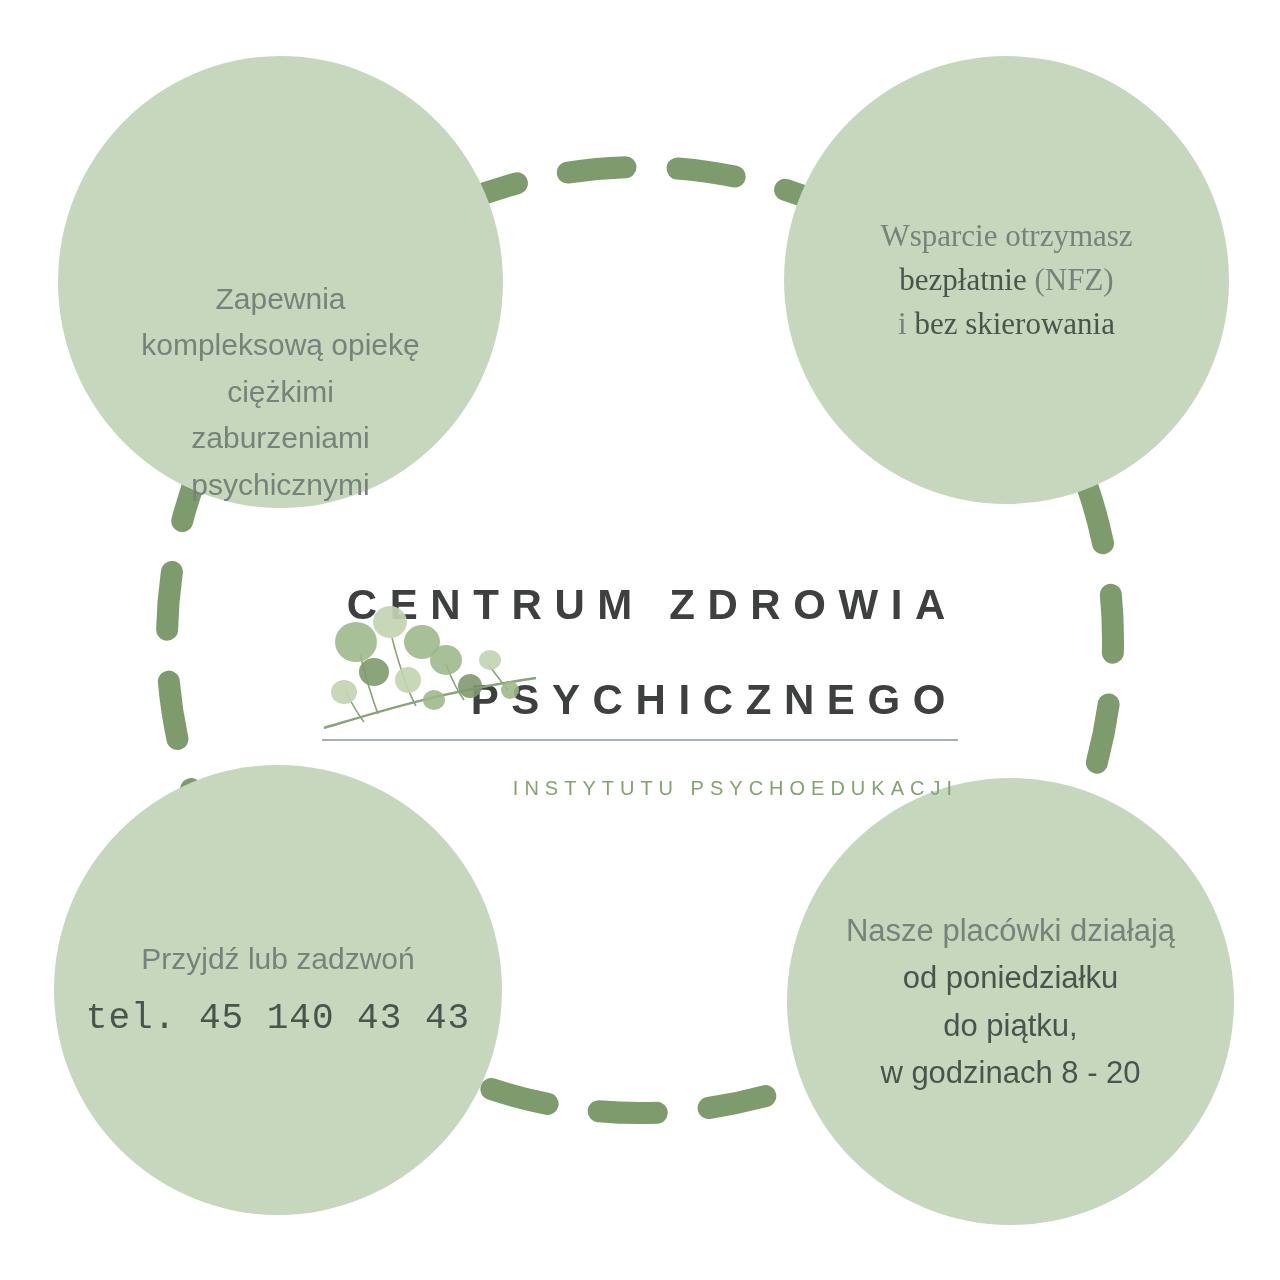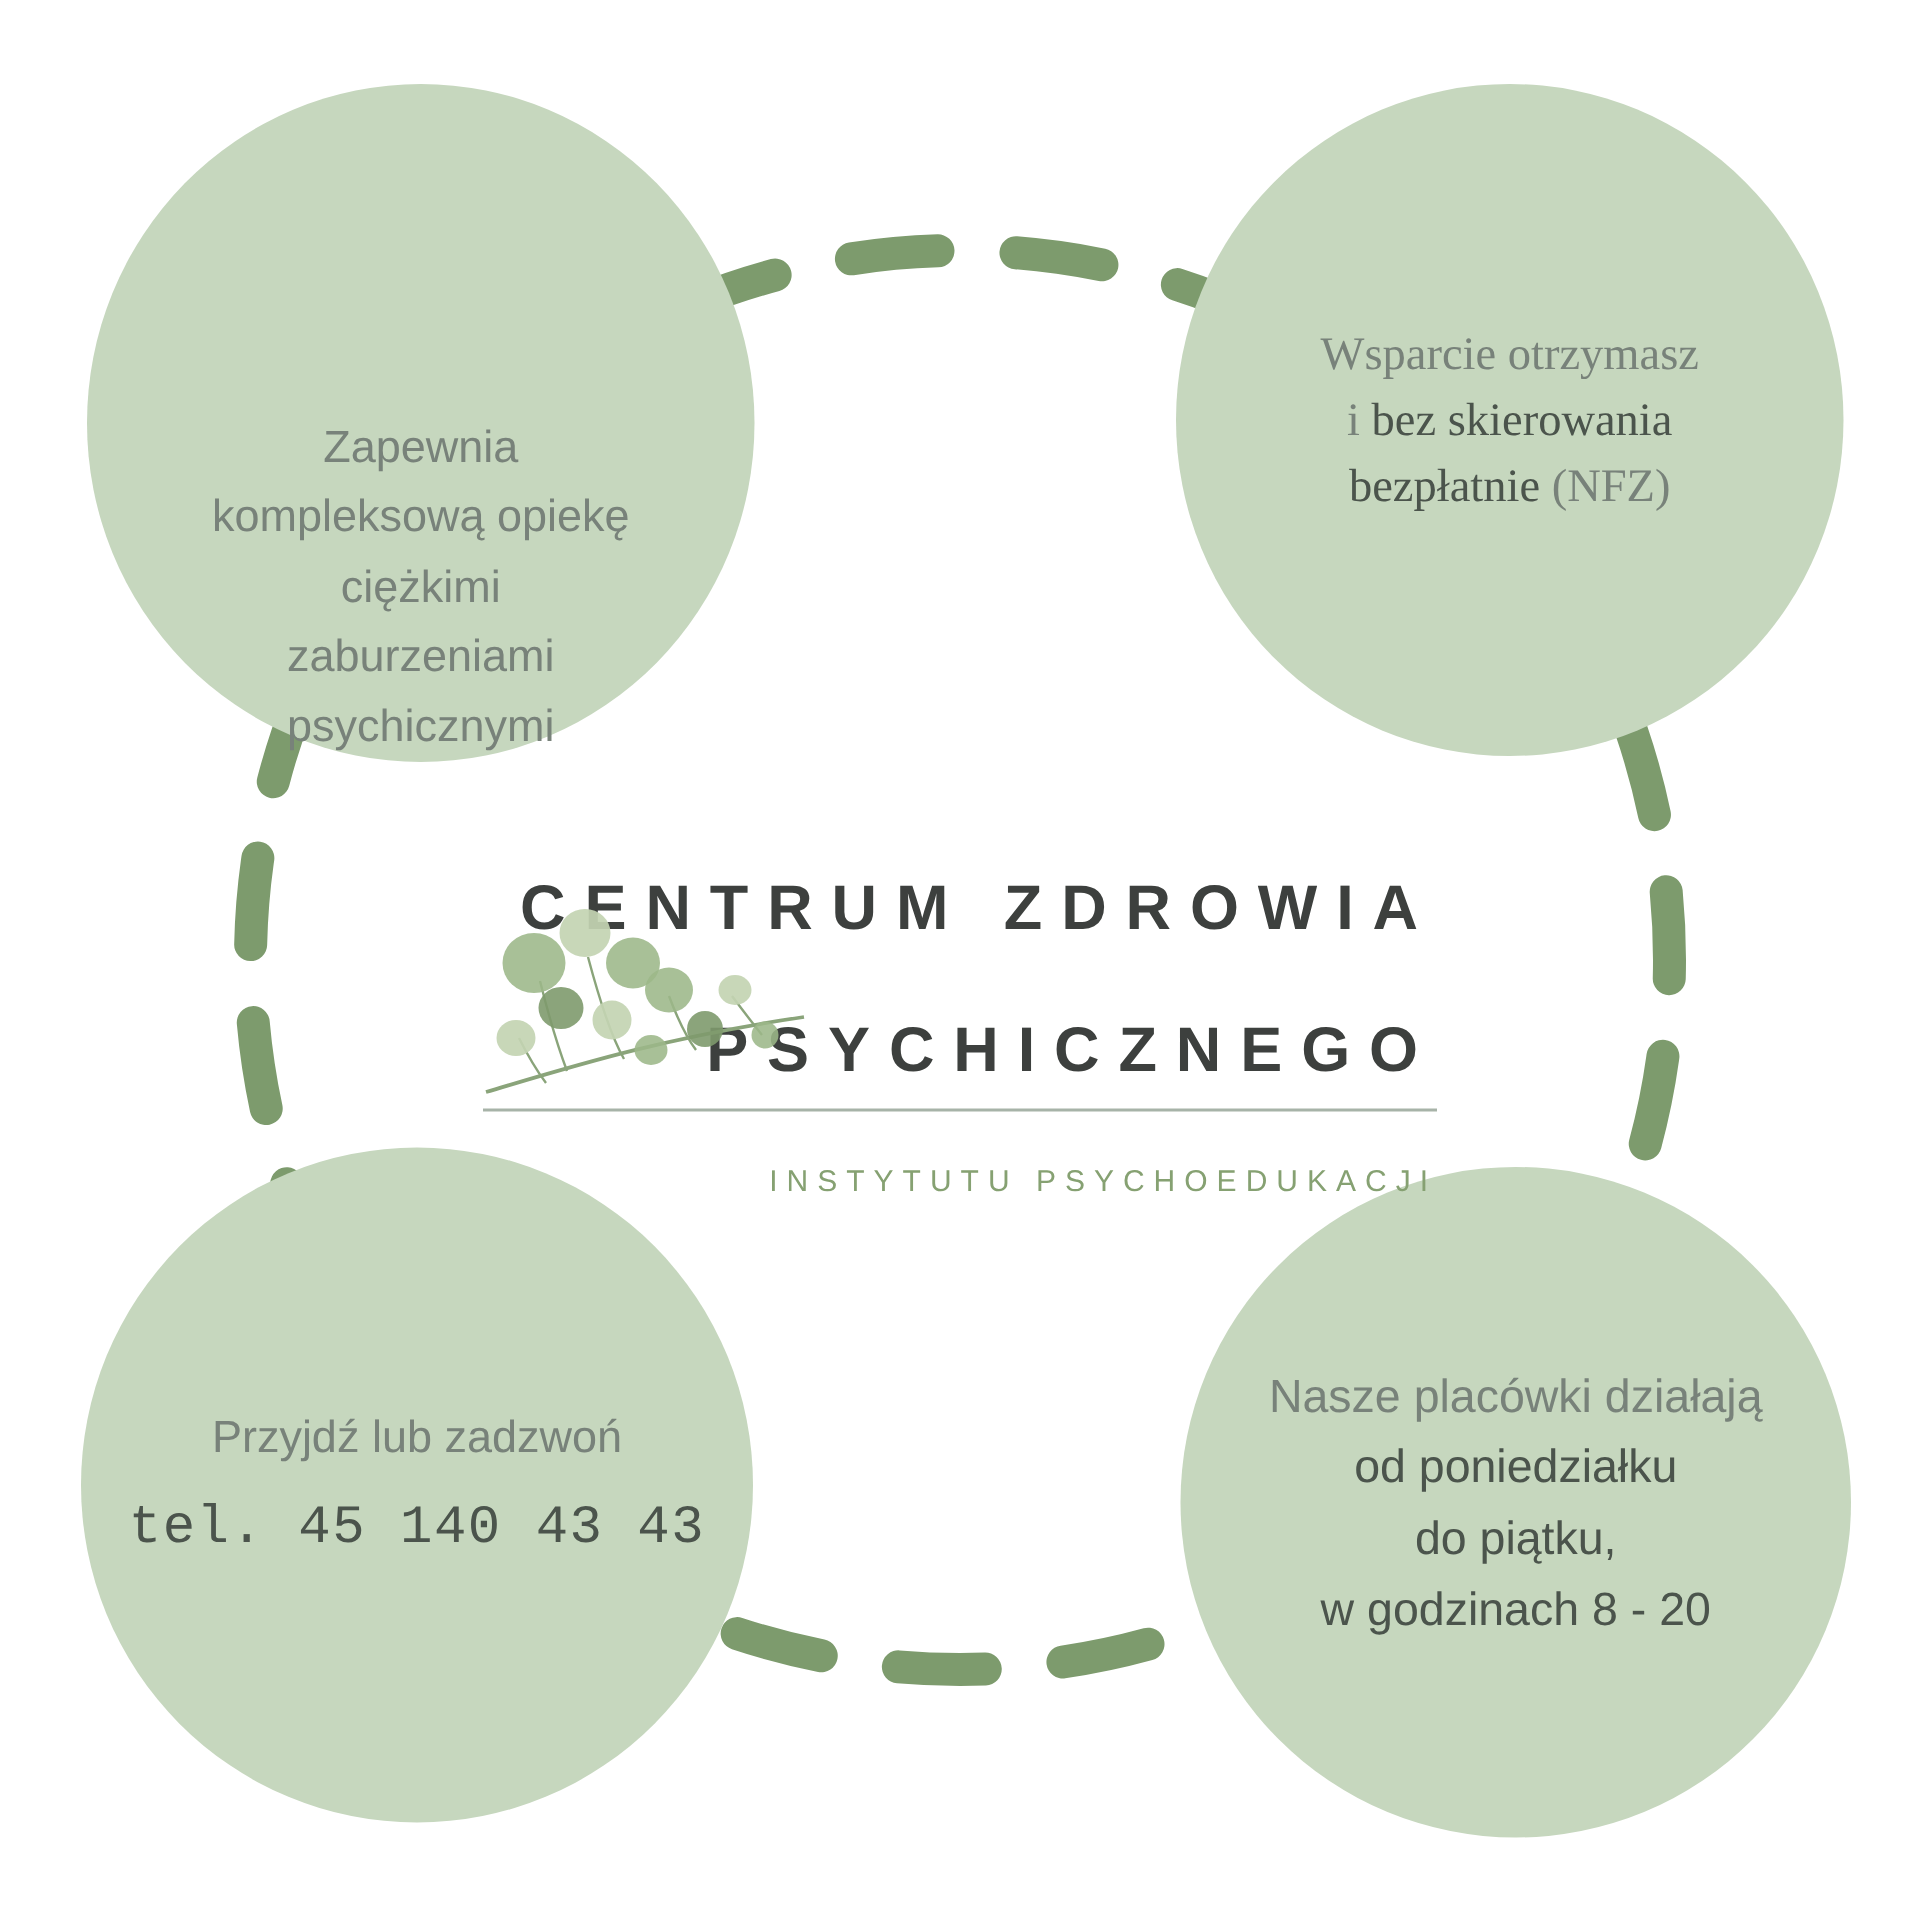--- a/index.html
+++ b/index.html
@@ -112,22 +112,22 @@
       <span class="line">kompleksową opiekę</span>
       <span class="line">ciężkimi</span>
       <span class="line">zaburzeniami</span>
       <span class="line">psychicznymi</span>
     </div>
   </div>
 
   <div class="bubble" id="bubble-top-right">
     <div class="bubble-text">
       <span class="line muted">Wsparcie otrzymasz</span>
+      <span class="line"><span class="strong">bezpłatnie</span><span class="muted"> (NFZ)</span></span>
       <span class="line"><span class="muted">i </span><span class="strong">bez skierowania</span></span>
-      <span class="line"><span class="strong">bezpłatnie</span><span class="muted"> (NFZ)</span></span>
     </div>
   </div>
 
   <div class="bubble" id="bubble-bottom-left">
     <div class="bubble-text">
       <span class="line line-1 muted">Przyjdź lub zadzwoń</span>
       <span class="line line-2 strong">tel. 45 140 43 43</span>
     </div>
   </div>
 

